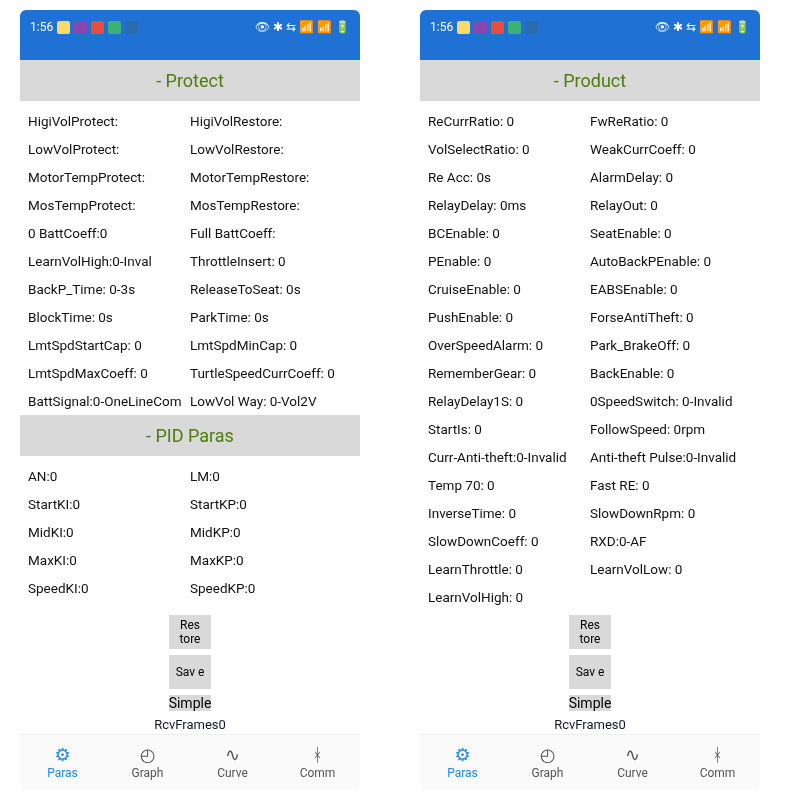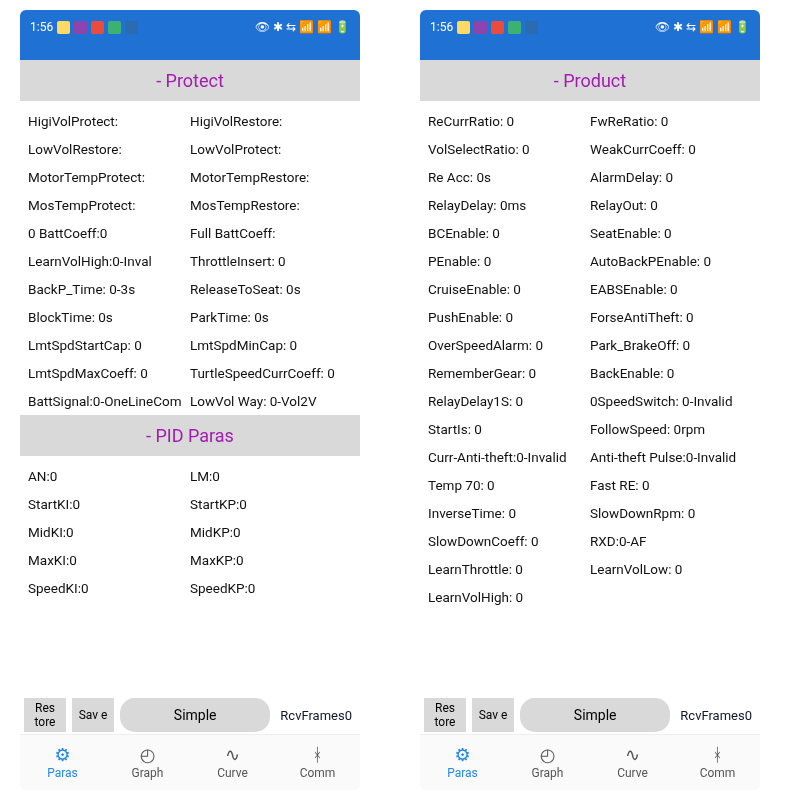--- a/index.html
+++ b/index.html
@@ -38,21 +38,21 @@
   .sb-small{background:#8E44AD;}
   .sb-mail{background:#E74C3C;}
   .sb-letter{background:#3BB273;}
   .sb-dots{background:#2b6cb0;}
   .titlebar{
     height:16px;
     background:#1F71D4;
   }
   .section-header{
     background:#d9d9d9;
-    color:#a21caf;
+    color:#4d7c0f;
     text-align:center;
     font-size:18px;
     padding:10px 0;
   }
   .params{
     flex:1;
     overflow:hidden;
     padding:6px 8px 0 8px;
   }
   .two-col{
@@ -66,32 +66,33 @@
     padding:6px 0;
     white-space:nowrap;
     overflow:hidden;
     text-overflow:ellipsis;
   }
   .bottom-btns{
     display:flex;
     gap:6px;
     align-items:center;
     padding:4px 4px 2px 4px;
+    flex-direction:column;
   }
   .btn-sm{
     width:42px;height:34px;
     background:#d9d9d9;
     font-size:12px;
     display:flex;align-items:center;justify-content:center;
     text-align:center;
     overflow:hidden;
   }
   .btn-wide{
     flex:1;height:34px;background:#d9d9d9;
-    font-size:14px;display:flex;align-items:center;justify-content:center;border-radius:15px;
+    font-size:14px;display:flex;align-items:center;justify-content:center;
   }
   .rcv{
     color:#0f172a;font-size:13px;padding:0 4px;
   }
   .navbar{
     display:flex;
     height:56px;
     border-top:1px solid #eee;
     background:#fafafa;
   }
@@ -130,22 +131,22 @@
       <span>🔋</span>
     </div>
   </div>
   <div class="titlebar"></div>
 
   <div class="section-header">- Protect</div>
   <div class="params" style="flex:0 0 auto;">
     <div class="two-col" id="left-sec0">
         <div class="param">HigiVolProtect:</div>
         <div class="param">HigiVolRestore:</div>
+        <div class="param">LowVolProtect:</div>
         <div class="param">LowVolRestore:</div>
-        <div class="param">LowVolProtect:</div>
         <div class="param">MotorTempProtect:</div>
         <div class="param">MotorTempRestore:</div>
         <div class="param">MosTempProtect:</div>
         <div class="param">MosTempRestore:</div>
         <div class="param">0 BattCoeff:0</div>
         <div class="param">Full BattCoeff:</div>
         <div class="param">LearnVolHigh:0-Inval</div>
         <div class="param">ThrottleInsert:   0</div>
         <div class="param">BackP_Time: 0-3s</div>
         <div class="param">ReleaseToSeat:   0s</div>

